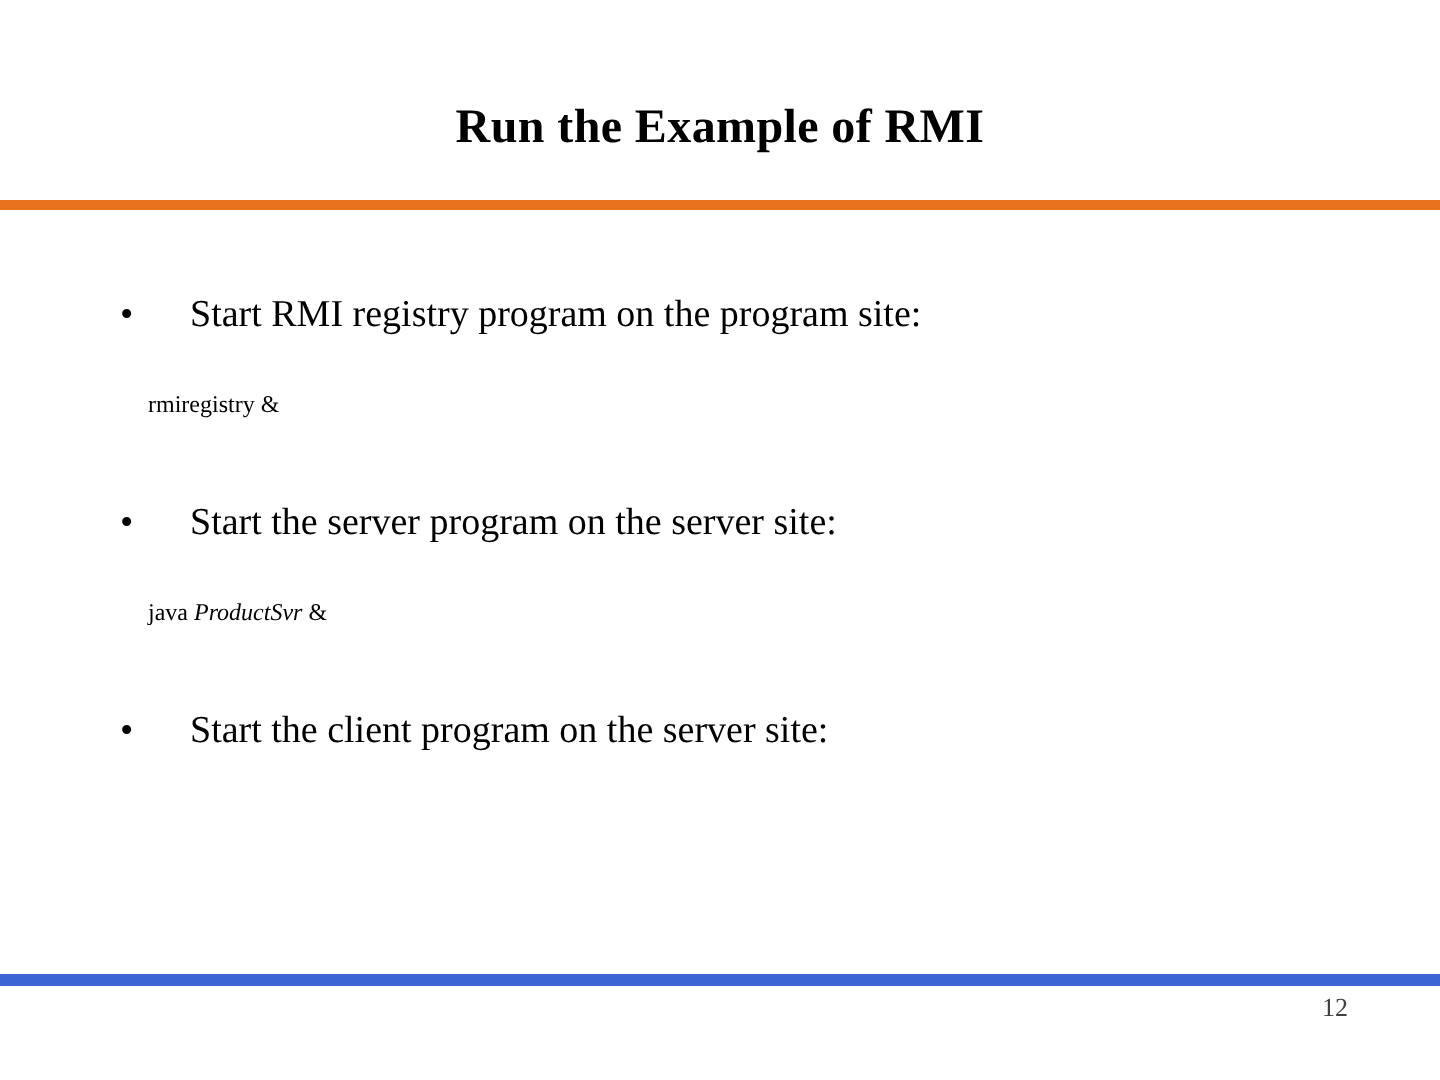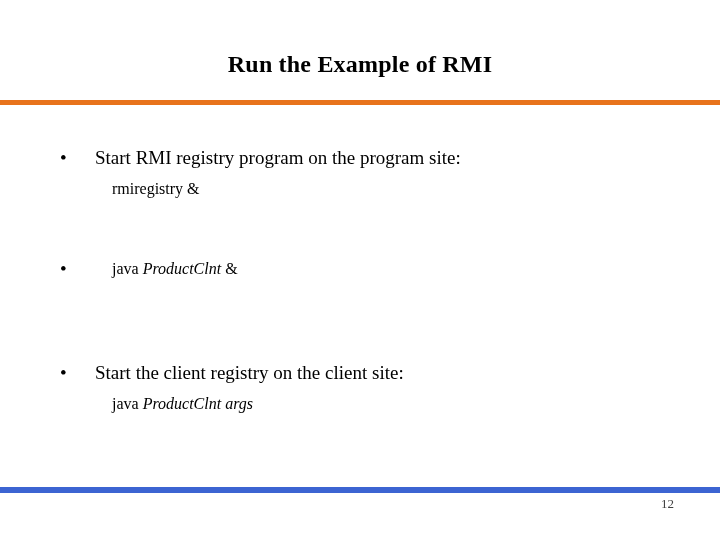--- a/index.html
+++ b/index.html
@@ -85,23 +85,23 @@
     font-size: 19px;
     line-height: 24px;
     text-align: left;
   }
 
   .bullet-text {
     display: inline;
   }
 
   .sub-line {
-    margin-top: 7px;
-    padding-left: 112px;
-    font-size: 16px;
+    margin-top: 20px;
+    padding-left: 74px;
+    font-size: 12px;
     line-height: 24px;
     white-space: nowrap;
   }
 
   .code-plain {
     font-style: normal;
   }
   .code-em {
     font-style: italic;
   }
@@ -135,33 +135,31 @@
         <span class="bullet-text">Start RMI registry program on the program site:</span>
       </div>
       <div class="sub-line">
         <span class="code-plain">rmiregistry &amp;</span><span class="code-em"></span><span class="code-plain"></span>
       </div>
     </div>
 
     <div class="bullet-block">
       <div class="bullet-row">
         <span class="bullet-marker">•</span>
+        <span class="bullet-text">Start the server program on the server site:</span>
       </div>
       <div class="sub-line">
-        <span class="code-plain">java </span><span class="code-em">ProductClnt</span><span class="code-plain"> &amp;</span>
+        <span class="code-plain">java </span><span class="code-em">ProductSvr</span><span class="code-plain"> &amp;</span>
       </div>
     </div>
 
     <div class="bullet-block">
       <div class="bullet-row">
         <span class="bullet-marker">•</span>
-        <span class="bullet-text">Start the client registry on the client site:</span>
-      </div>
-      <div class="sub-line">
-        <span class="code-plain">java </span><span class="code-em">ProductClnt args</span><span class="code-plain"></span>
+        <span class="bullet-text">Start the client program on the server site:</span>
       </div>
     </div>
 
   </div>
 
   <div class="rule-bottom"></div>
 
   <div class="page-number">12</div>
 
 </div>

